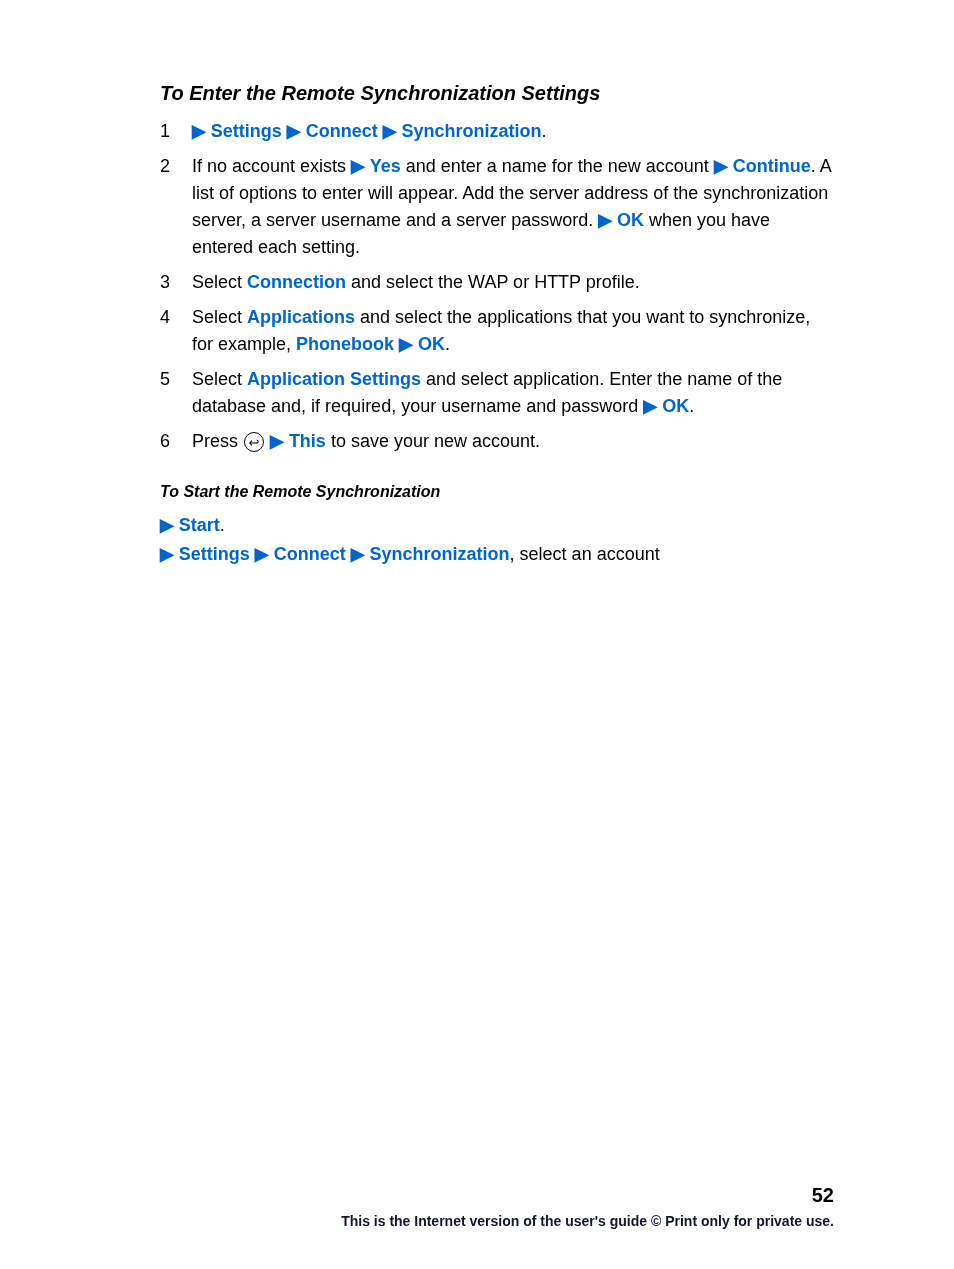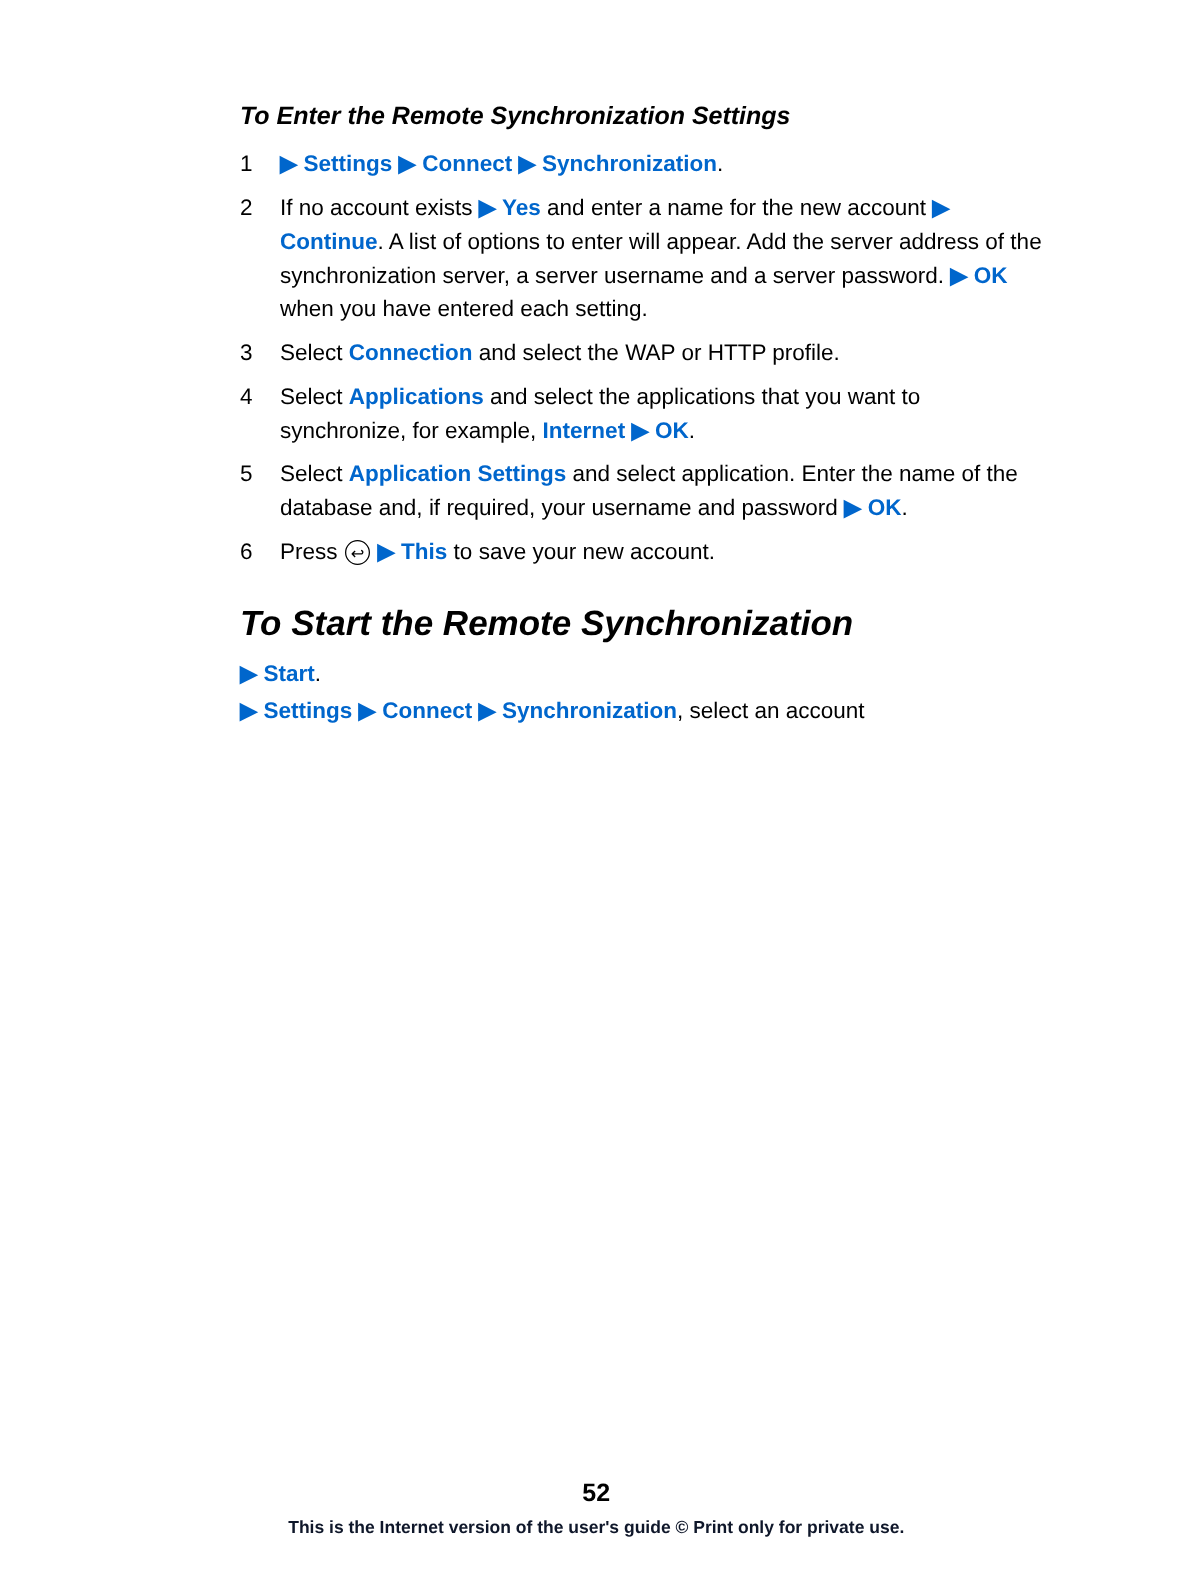--- a/index.html
+++ b/index.html
@@ -15,21 +15,20 @@
       font-family: Arial, Helvetica, sans-serif;
       font-size: 18px;
       color: #000000;
       position: relative;
       overflow: hidden;
     }
 
     .page-content {
       padding: 80px 120px 60px 160px;
       max-width: 954px;
-      margin-left: 32px;
     }
 
     .section-title {
       font-weight: bold;
       font-style: italic;
       font-size: 20px;
       margin-bottom: 12px;
       line-height: 1.3;
     }
 
@@ -62,38 +61,38 @@
       font-weight: bold;
     }
 
     .section2 {
       margin-top: 20px;
     }
 
     .section2-title {
       font-weight: bold;
       font-style: italic;
-      font-size: 28px;
+      font-size: 16px;
       margin-bottom: 10px;
     }
 
     .section2-lines {
       line-height: 1.6;
       font-size: 18px;
     }
 
     .page-footer {
       position: absolute;
       bottom: 40px;
       left: 0;
       right: 0;
       padding: 0 120px 0 120px;
       display: flex;
       flex-direction: column;
-      align-items: center;
+      align-items: flex-end;
     }
 
     .page-number {
       font-size: 20px;
       font-weight: bold;
       margin-bottom: 6px;
     }
 
     .footer-note {
       font-size: 14px;
@@ -142,21 +141,21 @@
     <li>
       <span class="list-number">3</span>
       <span class="list-content">
         Select <span class="text-blue">Connection</span> and select the WAP or HTTP profile.
       </span>
     </li>
 
     <li>
       <span class="list-number">4</span>
       <span class="list-content">
-        Select <span class="text-blue">Applications</span> and select the applications that you want to synchronize, for example, <span class="text-blue">Internet</span><span class="text-blue"> ▶ </span><span class="text-blue">OK</span>.
+        Select <span class="text-blue">Applications</span> and select the applications that you want to synchronize, for example, <span class="text-blue">Phonebook</span><span class="text-blue"> ▶ </span><span class="text-blue">OK</span>.
       </span>
     </li>
 
     <li>
       <span class="list-number">5</span>
       <span class="list-content">
         Select <span class="text-blue">Application Settings</span> and select application. Enter the name of the database and, if required, your username and password <span class="text-blue">▶ </span><span class="text-blue">OK</span>.
       </span>
     </li>
 

